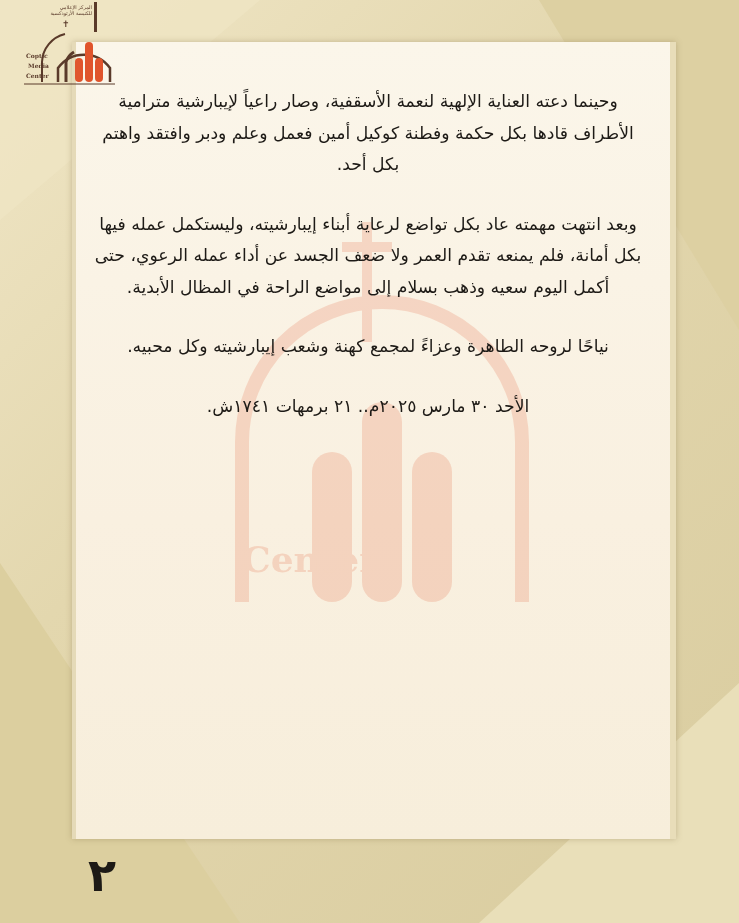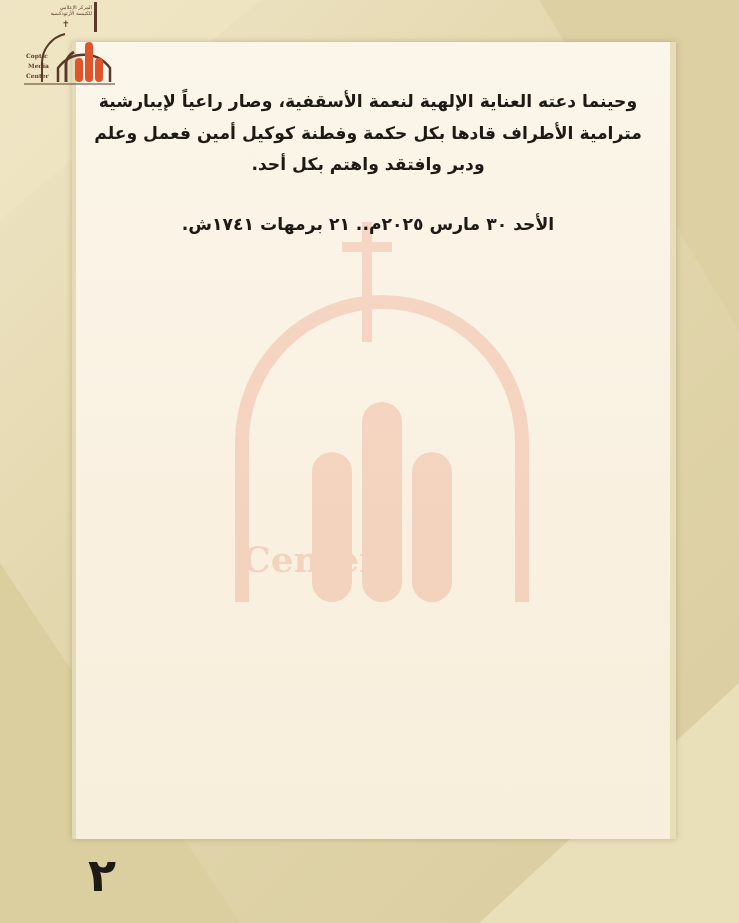--- a/index.html
+++ b/index.html
@@ -23,21 +23,21 @@
     background:linear-gradient(180deg,#fbf6ea 0%, #f9f0e0 60%, #f7eedb 100%);
     box-shadow: 0 0 6px rgba(120,100,60,.35), 4px 0 0 #e5dab8 inset;
     border-right:6px solid #e8ddb9;
   }
   .watermark {
     position:absolute; left:150px; top:160px; width:320px; height:420px; opacity:.18;
   }
   .content {
     position:absolute; left:88px; top:86px; width:560px;
     direction:rtl; text-align:center; color:#1d1a16;
-    font-size:17.2px; font-weight:bold; line-height:31.5px;
+    font-size:17.2px; font-weight:normal; line-height:31.5px;
   }
   .content p { margin:0 0 28px 0; }
   .content p.date { }
   .logo { position:absolute; left:20px; top:0px; width:100px; height:90px; }
   .page-number {
     position:absolute; left:88px; top:848px; font-size:46px; font-weight:bold;
     color:#1d1a16; font-family:"DejaVu Sans", sans-serif;
   }
 </style>
 </head>
@@ -73,16 +73,18 @@
   <rect x="65" y="42" width="8" height="40" rx="4" fill="#e0542c"></rect>
   <rect x="75" y="58" width="8" height="24" rx="4" fill="#e0542c"></rect>
   <text x="6" y="58" font-size="6" font-weight="bold" fill="#5a3a2a" font-family="DejaVu Serif, serif">Coptic</text>
   <text x="8" y="68" font-size="6" font-weight="bold" fill="#5a3a2a" font-family="DejaVu Serif, serif">Media</text>
   <text x="6" y="78" font-size="6" font-weight="bold" fill="#5a3a2a" font-family="DejaVu Serif, serif">Center</text>
   <line x1="4" y1="84" x2="95" y2="84" stroke="#5a3a2a" stroke-width="1"></line>
 </svg>
 
 <div class="content">
   <p>وحينما دعته العناية الإلهية لنعمة الأسقفية، وصار راعياً لإيبارشية مترامية الأطراف قادها بكل حكمة وفطنة كوكيل أمين فعمل وعلم ودبر وافتقد واهتم بكل أحد.</p>
+  <p>وبعد انتهت مهمته عاد بكل تواضع لرعاية أبناء إيبارشيته، وليستكمل عمله فيها بكل أمانة، فلم يمنعه تقدم العمر ولا ضعف الجسد عن أداء عمله الرعوي، حتى أكمل اليوم سعيه وذهب بسلام إلى مواضع الراحة في المظال الأبدية.</p>
+  <p>نياحًا لروحه الطاهرة وعزاءً لمجمع كهنة وشعب إيبارشيته وكل محبيه.</p>
   <p class="date">الأحد ٣٠ مارس ٢٠٢٥م.. ٢١ برمهات ١٧٤١ش.</p>
 </div>
 
 <div class="page-number">٢</div>
 
 </body></html>

